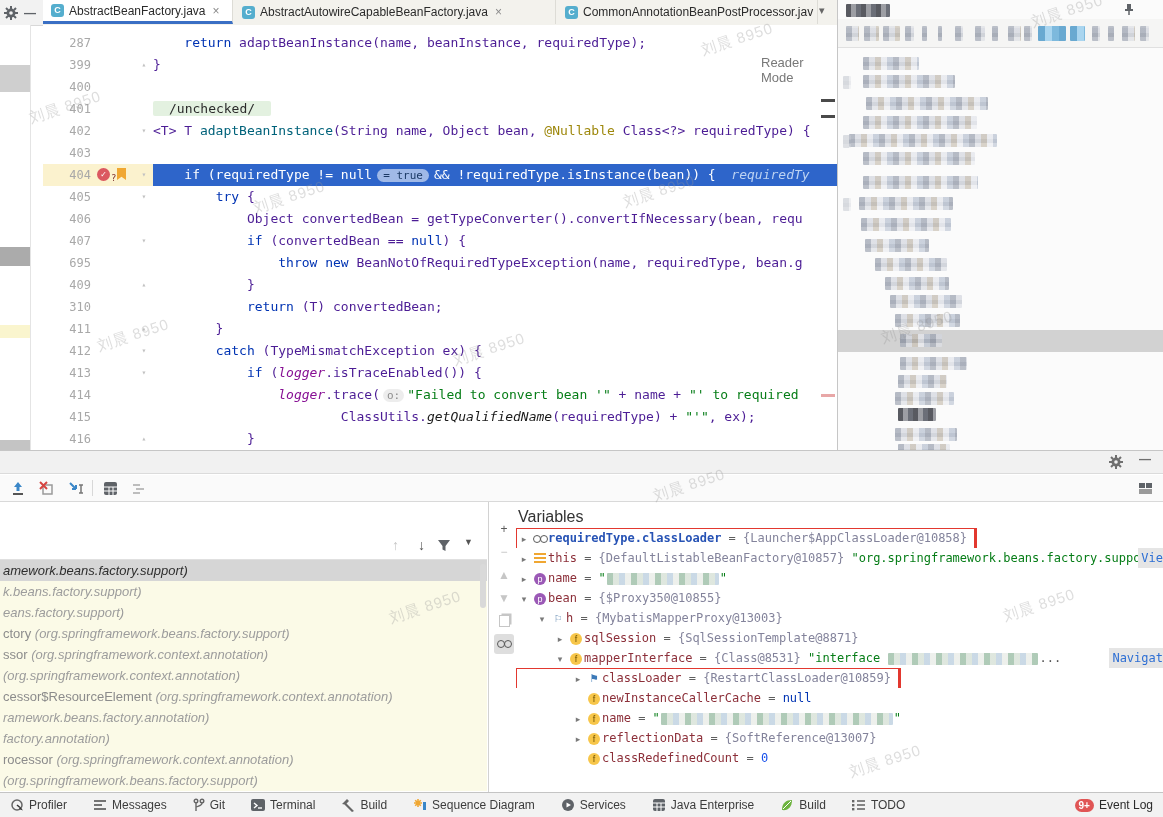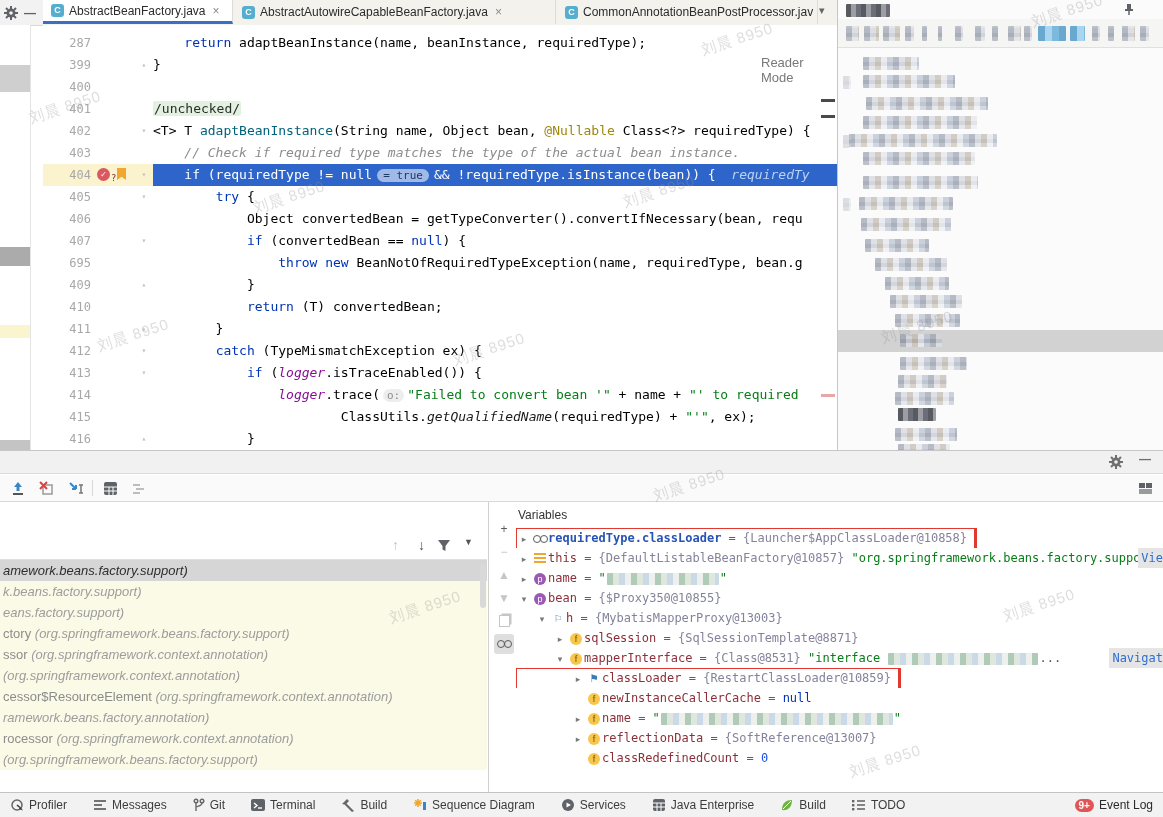--- a/index.html
+++ b/index.html
@@ -22,25 +22,25 @@
   #editor{left:43px;top:25px;width:794px;height:425px;background:#fff;overflow:hidden;
           font-family:"DejaVu Sans Mono","Liberation Mono",monospace;font-size:13px;}
   #code-lines{position:absolute;left:0;top:7px;width:100%;}
   .crow{display:flex;height:22px;line-height:22px;white-space:pre;}
   .crow .ln{width:48px;text-align:right;color:#A8A8A8;font-size:12px;flex:0 0 auto;padding-right:4px;}
   .crow .gic{width:40px;flex:0 0 auto;position:relative;}
   .crow .fold{width:18px;flex:0 0 auto;text-align:center;color:#C2C2C2;font-size:8px;line-height:22px;}
   .crow .ctext{flex:1 1 auto;overflow:hidden;}
   .crow.hl .ctext{background:#2E65CA;color:#fff;}
   .crow.hl .gzone{background:#FBF2CE;}
-  .seg-k{color:#0033B3}.seg-pl{color:#000000}.seg-cm{color:#8C8C8C;font-style:italic}
+  .seg-k{color:#0033B3}.seg-pl{color:#4c1d95}.seg-cm{color:#8C8C8C;font-style:italic}
   .seg-st{color:#067D17}.seg-an{color:#9E880D}.seg-md{color:#00627A}
   .seg-fl{color:#871094;font-style:italic}.seg-sm{font-style:italic;color:#1A1A1A}
   .seg-hint{background:#EDEDED;color:#8C8C8C;border-radius:8px;padding:0 4px;font-size:11px;margin:0 3px}
-  .seg-fold{background:#E3F1E0;color:#2B2B2B;border-radius:2px;padding:0 1px}
+  .seg-fold{background:#E3F1E0;color:#2B2B2B;border-radius:2px;padding:0 16px}
   .crow.hl .seg-k,.crow.hl .seg-pl,.crow.hl .seg-st,.crow.hl .seg-md{color:#fff}
   .seg-chip{background:rgba(255,255,255,.55);color:#1C3A66;border-radius:8px;padding:0 6px;font-size:11px;margin:0 5px}
   .seg-eval{color:#BCD2F2;font-style:italic}
   .bp{position:absolute;left:2px;top:4px;width:13px;height:13px;border-radius:50%;background:#DB5860;color:#fff;font-size:9px;line-height:13px;text-align:center;}
   .bpq{position:absolute;left:16px;top:3px;font-size:9px;color:#7a2b2b;}
   .bookmark{position:absolute;left:22px;top:4px;width:9px;height:12px;background:#F0A732;
             clip-path:polygon(0 0,100% 0,100% 100%,50% 72%,0 100%);}
   #reader-mode{left:718px;top:30px;color:#787878;font-size:13px;font-family:"Liberation Sans",sans-serif;}
   .stripe-mark{position:absolute;width:14px;height:3px;}
   
@@ -63,21 +63,21 @@
   #frames-head{position:absolute;left:0;top:31px;width:487px;height:26px;background:#FFFFFF;border-bottom:1px solid #E0E0E0;}
   #frames-rows{position:absolute;left:0;top:58px;width:487px;}
   .fr{height:21px;line-height:21px;white-space:nowrap;overflow:hidden;padding-left:3px;font-size:13px;background:#FBFAE7;}
   .fr .fr-pre{color:#8C8C8C}.fr .fr-it{color:#9C9C9C;font-style:italic}
   .fr.sel{background:#D6D6D6;}
   .fr.sel .fr-pre,.fr.sel .fr-it{color:#2E2E2E;font-weight:normal;}
   #frames-scroll{position:absolute;right:1px;top:62px;width:6px;height:44px;background:#D9D9D9;border-radius:3px;}
   #vsep{left:488px;top:502px;width:1px;height:290px;background:#D2D2D2;}
   
   #variables{left:490px;top:502px;width:673px;height:290px;background:#fff;overflow:hidden;}
-  #vars-title{position:absolute;left:28px;top:6px;color:#333;font-size:12px;}
+  #vars-title{position:absolute;left:28px;top:6px;color:#333;font-size:16px;}
   #vars-side{position:absolute;left:0;top:14px;width:26px;}
   .vside{width:20px;height:20px;margin:3px 0 3px 4px;display:flex;align-items:center;justify-content:center;color:#5a5a5a;}
   .vside.dis{color:#C6C6C6;}
   .vside.tog{background:#DEDEDE;border-radius:3px;}
   #vars-rows{position:absolute;left:26px;top:26px;width:647px;}
   .vr{height:20px;line-height:20px;white-space:nowrap;overflow:hidden;position:relative;
       font-family:"DejaVu Sans Mono","Liberation Mono",monospace;font-size:12px;}
   .vr .exp{display:inline-block;width:16px;text-align:center;color:#7A7A7A;font-size:9px;font-family:"Liberation Sans",sans-serif;}
   .vr .vic{display:inline-block;width:16px;text-align:center;}
   .n-watch{color:#2753B5;font-weight:bold;}
@@ -153,28 +153,28 @@
     <div class="lsmark" style="top:415px;height:17px;background:#C4C4C4;"></div>
   </div>
 
   <div class="abs" id="editor">
     <div id="code-lines">
         <div class="crow"><span class="gzone" style="display: flex;"><span class="ln">287</span><span class="gic"></span><span class="fold"></span></span><span class="ctext"><span class="seg seg-pl">    </span><span class="seg seg-k">return </span><span class="seg seg-pl">adaptBeanInstance(name, beanInstance, requiredType);</span></span></div>
         <div class="crow"><span class="gzone" style="display: flex;"><span class="ln">399</span><span class="gic"></span><span class="fold">▴</span></span><span class="ctext"><span class="seg seg-pl">}</span></span></div>
         <div class="crow"><span class="gzone" style="display: flex;"><span class="ln">400</span><span class="gic"></span><span class="fold"></span></span><span class="ctext"></span></div>
         <div class="crow"><span class="gzone" style="display: flex;"><span class="ln">401</span><span class="gic"></span><span class="fold"></span></span><span class="ctext"><span class="seg seg-fold">/unchecked/</span></span></div>
         <div class="crow"><span class="gzone" style="display: flex;"><span class="ln">402</span><span class="gic"></span><span class="fold">▾</span></span><span class="ctext"><span class="seg seg-pl">&lt;T&gt; T </span><span class="seg seg-md">adaptBeanInstance</span><span class="seg seg-pl">(String name, Object bean, </span><span class="seg seg-an">@Nullable</span><span class="seg seg-pl"> Class&lt;?&gt; requiredType) {</span></span></div>
-        <div class="crow"><span class="gzone" style="display: flex;"><span class="ln">403</span><span class="gic"></span><span class="fold"></span></span><span class="ctext"><span class="seg seg-pl">    </span><span class="seg seg-cm">// Check if required type matches the type of the actual bean instance.</span></span></div>
+        <div class="crow"><span class="gzone" style="display: flex;"><span class="ln">403</span><span class="gic"></span><span class="fold"></span></span><span class="ctext"><span class="seg seg-pl">    </span></span></div>
         <div class="crow hl"><span class="gzone" style="display: flex;"><span class="ln">404</span><span class="gic"><span class="bp">✓</span><span class="bpq">?</span><span class="bookmark"></span></span><span class="fold">▾</span></span><span class="ctext"><span class="seg seg-pl">    </span><span class="seg seg-k">if</span><span class="seg seg-pl"> (requiredType != </span><span class="seg seg-pl">null</span><span class="seg seg-chip">= true</span><span class="seg seg-pl">&amp;&amp; !requiredType.isInstance(bean)) {  </span><span class="seg seg-eval">requiredTy</span></span></div>
         <div class="crow"><span class="gzone" style="display: flex;"><span class="ln">405</span><span class="gic"></span><span class="fold">▾</span></span><span class="ctext"><span class="seg seg-pl">        </span><span class="seg seg-k">try</span><span class="seg seg-pl"> {</span></span></div>
         <div class="crow"><span class="gzone" style="display: flex;"><span class="ln">406</span><span class="gic"></span><span class="fold"></span></span><span class="ctext"><span class="seg seg-pl">            Object convertedBean = getTypeConverter().convertIfNecessary(bean, requ</span></span></div>
         <div class="crow"><span class="gzone" style="display: flex;"><span class="ln">407</span><span class="gic"></span><span class="fold">▾</span></span><span class="ctext"><span class="seg seg-pl">            </span><span class="seg seg-k">if</span><span class="seg seg-pl"> (convertedBean == </span><span class="seg seg-k">null</span><span class="seg seg-pl">) {</span></span></div>
         <div class="crow"><span class="gzone" style="display: flex;"><span class="ln">695</span><span class="gic"></span><span class="fold"></span></span><span class="ctext"><span class="seg seg-pl">                </span><span class="seg seg-k">throw new </span><span class="seg seg-pl">BeanNotOfRequiredTypeException(name, requiredType, bean.g</span></span></div>
         <div class="crow"><span class="gzone" style="display: flex;"><span class="ln">409</span><span class="gic"></span><span class="fold">▴</span></span><span class="ctext"><span class="seg seg-pl">            }</span></span></div>
-        <div class="crow"><span class="gzone" style="display: flex;"><span class="ln">410</span><span class="gic"></span><span class="fold"></span></span><span class="ctext"><span class="seg seg-pl">            </span><span class="seg seg-k">return</span><span class="seg seg-pl"> (T) convertedBean;</span></span></div>
+        <div class="crow"><span class="gzone" style="display: flex;"><span class="ln">310</span><span class="gic"></span><span class="fold"></span></span><span class="ctext"><span class="seg seg-pl">            </span><span class="seg seg-k">return</span><span class="seg seg-pl"> (T) convertedBean;</span></span></div>
         <div class="crow"><span class="gzone" style="display: flex;"><span class="ln">411</span><span class="gic"></span><span class="fold">▴</span></span><span class="ctext"><span class="seg seg-pl">        }</span></span></div>
         <div class="crow"><span class="gzone" style="display: flex;"><span class="ln">412</span><span class="gic"></span><span class="fold">▾</span></span><span class="ctext"><span class="seg seg-pl">        </span><span class="seg seg-k">catch</span><span class="seg seg-pl"> (TypeMismatchException ex) {</span></span></div>
         <div class="crow"><span class="gzone" style="display: flex;"><span class="ln">413</span><span class="gic"></span><span class="fold">▾</span></span><span class="ctext"><span class="seg seg-pl">            </span><span class="seg seg-k">if</span><span class="seg seg-pl"> (</span><span class="seg seg-fl">logger</span><span class="seg seg-pl">.isTraceEnabled()) {</span></span></div>
         <div class="crow"><span class="gzone" style="display: flex;"><span class="ln">414</span><span class="gic"></span><span class="fold"></span></span><span class="ctext"><span class="seg seg-pl">                </span><span class="seg seg-fl">logger</span><span class="seg seg-pl">.trace(</span><span class="seg seg-hint">o:</span><span class="seg seg-st">"Failed to convert bean '"</span><span class="seg seg-pl"> + name + </span><span class="seg seg-st">"' to required</span></span></div>
         <div class="crow"><span class="gzone" style="display: flex;"><span class="ln">415</span><span class="gic"></span><span class="fold"></span></span><span class="ctext"><span class="seg seg-pl">                        </span><span class="seg seg-pl">ClassUtils.</span><span class="seg seg-sm">getQualifiedName</span><span class="seg seg-pl">(requiredType) + </span><span class="seg seg-st">"'"</span><span class="seg seg-pl">, ex);</span></span></div>
         <div class="crow"><span class="gzone" style="display: flex;"><span class="ln">416</span><span class="gic"></span><span class="fold">▴</span></span><span class="ctext"><span class="seg seg-pl">            }</span></span></div>
       </div>
     <div class="abs" id="reader-mode">Reader Mode</div>
 
     <div class="stripe-mark" style="right:2px;top:74px;background:#4A4A4A;"></div>
@@ -320,20 +320,21 @@
     </div>
     <div id="frames-rows">
         <div class="fr sel"><span class="fr-pre"></span><span class="fr-it">amework.beans.factory.support)</span></div>
         <div class="fr"><span class="fr-pre"></span><span class="fr-it">k.beans.factory.support)</span></div>
         <div class="fr"><span class="fr-pre"></span><span class="fr-it">eans.factory.support)</span></div>
         <div class="fr"><span class="fr-pre">ctory </span><span class="fr-it">(org.springframework.beans.factory.support)</span></div>
         <div class="fr"><span class="fr-pre">ssor </span><span class="fr-it">(org.springframework.context.annotation)</span></div>
         <div class="fr"><span class="fr-pre"></span><span class="fr-it">(org.springframework.context.annotation)</span></div>
         <div class="fr"><span class="fr-pre">cessor$ResourceElement </span><span class="fr-it">(org.springframework.context.annotation)</span></div>
         <div class="fr"><span class="fr-pre"></span><span class="fr-it">ramework.beans.factory.annotation)</span></div>
+        <div class="fr"><span class="fr-pre"></span><span class="fr-it">factory.annotation)</span></div>
         <div class="fr"><span class="fr-pre">rocessor </span><span class="fr-it">(org.springframework.context.annotation)</span></div>
         <div class="fr"><span class="fr-pre"></span><span class="fr-it">(org.springframework.beans.factory.support)</span></div>
       </div>
     <div id="frames-scroll"></div>
   </div>
   <div class="abs" id="vsep"></div>
 
   <div class="abs" id="variables">
     <div id="vars-title">Variables</div>
     <div id="vars-side">

